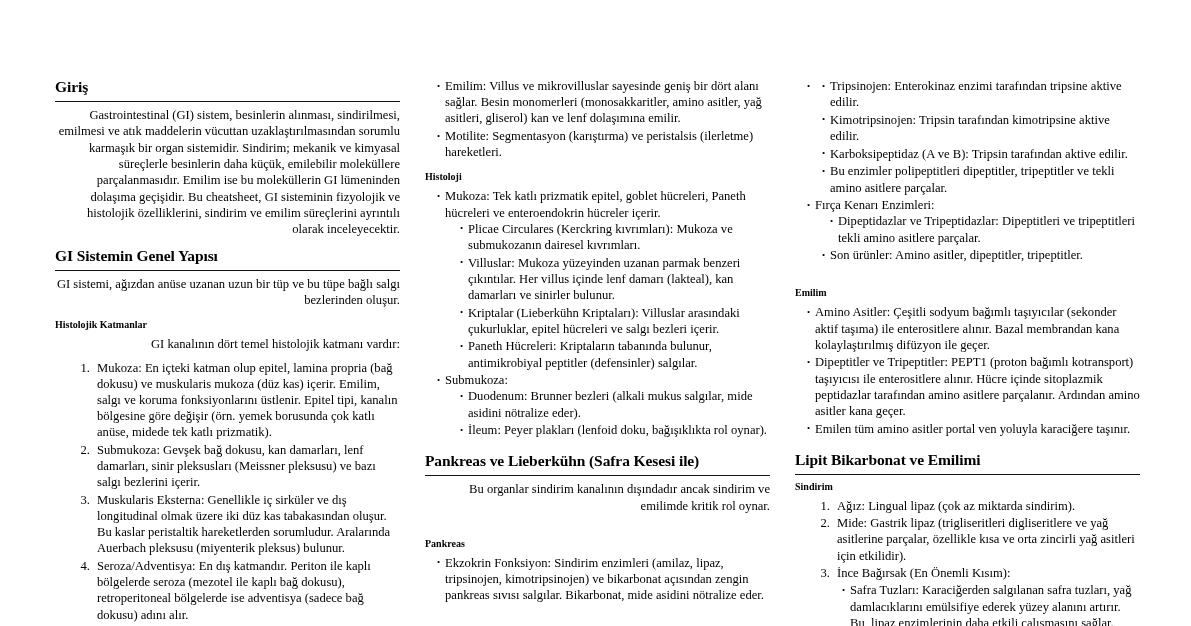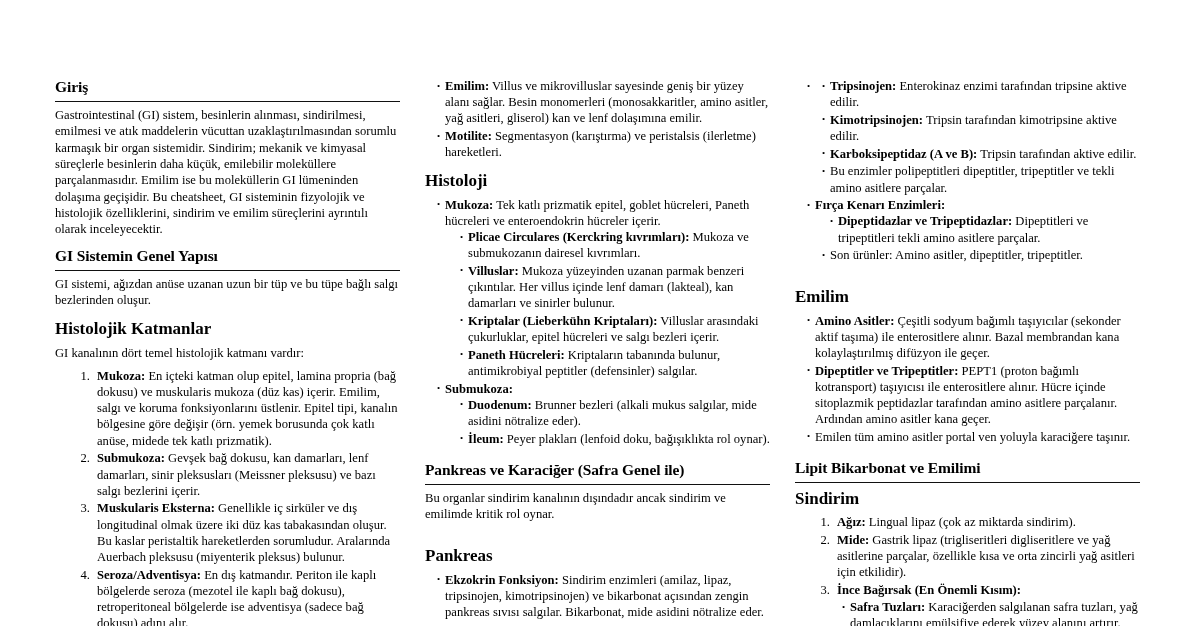--- a/index.html
+++ b/index.html
@@ -33,31 +33,31 @@
   h2.sec {
     font-size: 15.5px;
     font-weight: bold;
     line-height: 1.15;
     margin: 0 0 5px 0;
     padding: 0 0 5px 0;
     border-bottom: 1.6px solid #111;
     letter-spacing: -0.1px;
   }
   h3.sub {
-    font-size: 17px;
+    font-size: 10px;
     font-weight: bold;
     line-height: 1.2;
     margin: 11px 0 5px 0;
   }
   h3.sub.tight { margin-top: 24px; }
   p.para {
     font-size: 12.6px;
     line-height: 1.30;
     margin: 0 0 9px 0;
-    text-align: left;
+    text-align: right;
   }
   p.para.last { margin-bottom: 7px; }
 
   
   ul.l1 {
     list-style: none;
     margin: 0 0 3px 0;
     padding: 0 0 0 12px;
   }
   ul.l2 {
@@ -94,21 +94,21 @@
     padding-left: 24px;
   }
   ol.num > li::before {
     content: counter(li) ".";
     position: absolute;
     left: 0; top: 0;
     width: 17px;
     text-align: right;
   }
   ol.num > li > ul.l2 { padding-left: 5px; margin-top: 1px; }
-  b, .b { font-weight: bold; }
+  b, .b { font-weight: normal; }
   .nomark { }
 </style>
 </head>
 <body>
 
 <div class="page">
 
   <div class="col">
 
     <h2 class="sec">Giriş</h2>
@@ -125,21 +125,21 @@
       <li><b>Submukoza:</b><span> Gevşek bağ dokusu, kan damarları, lenf damarları, sinir pleksusları (Meissner pleksusu) ve bazı salgı bezlerini içerir.</span></li>
       <li><b>Muskularis Eksterna:</b><span> Genellikle iç sirküler ve dış longitudinal olmak üzere iki düz kas tabakasından oluşur. Bu kaslar peristaltik hareketlerden sorumludur. Aralarında Auerbach pleksusu (miyenterik pleksus) bulunur.</span></li>
       <li><b>Seroza/Adventisya:</b><span> En dış katmandır. Periton ile kaplı bölgelerde seroza (mezotel ile kaplı bağ dokusu), retroperitoneal bölgelerde ise adventisya (sadece bağ dokusu) adını alır.</span></li>
     </ol>
 
   </div>
 
   <div class="col">
 
     <ul class="l1">
-      <li><b>Emilim:</b><span> Villus ve mikrovilluslar sayesinde geniş bir yüzey alanı sağlar. Besin monomerleri (monosakkaritler, amino asitler, yağ asitleri, gliserol) kan ve lenf dolaşımına emilir.</span></li>
+      <li><b>Emilim:</b><span> Villus ve mikrovilluslar sayesinde geniş bir dört alanı sağlar. Besin monomerleri (monosakkaritler, amino asitler, yağ asitleri, gliserol) kan ve lenf dolaşımına emilir.</span></li>
       <li><b>Motilite:</b><span> Segmentasyon (karıştırma) ve peristalsis (ilerletme) hareketleri.</span></li>
     </ul>
 
     <h3 class="sub">Histoloji</h3>
 
     <ul class="l1">
       <li>
         <b>Mukoza:</b><span> Tek katlı prizmatik epitel, goblet hücreleri, Paneth hücreleri ve enteroendokrin hücreler içerir.</span>
         <ul class="l2">
           <li><b>Plicae Circulares (Kerckring kıvrımları):</b><span> Mukoza ve submukozanın dairesel kıvrımları.</span></li>
@@ -150,21 +150,21 @@
       </li>
       <li>
         <b>Submukoza:</b><span></span>
         <ul class="l2">
           <li><b>Duodenum:</b><span> Brunner bezleri (alkali mukus salgılar, mide asidini nötralize eder).</span></li>
           <li><b>İleum:</b><span> Peyer plakları (lenfoid doku, bağışıklıkta rol oynar).</span></li>
         </ul>
       </li>
     </ul>
 
-    <h2 class="sec" style="margin-top:14px;">Pankreas ve Karaciğer (Safra Genel ile)</h2>
+    <h2 class="sec" style="margin-top:14px;">Pankreas ve Lieberkühn (Safra Kesesi ile)</h2>
     <p class="para last">Bu organlar sindirim kanalının dışındadır ancak sindirim ve emilimde kritik rol oynar.</p>
 
     <h3 class="sub tight">Pankreas</h3>
     <ul class="l1">
       <li><b>Ekzokrin Fonksiyon:</b><span> Sindirim enzimleri (amilaz, lipaz, tripsinojen, kimotripsinojen) ve bikarbonat açısından zengin pankreas sıvısı salgılar. Bikarbonat, mide asidini nötralize eder.</span></li>
 
     </ul>
 
   </div>
 

